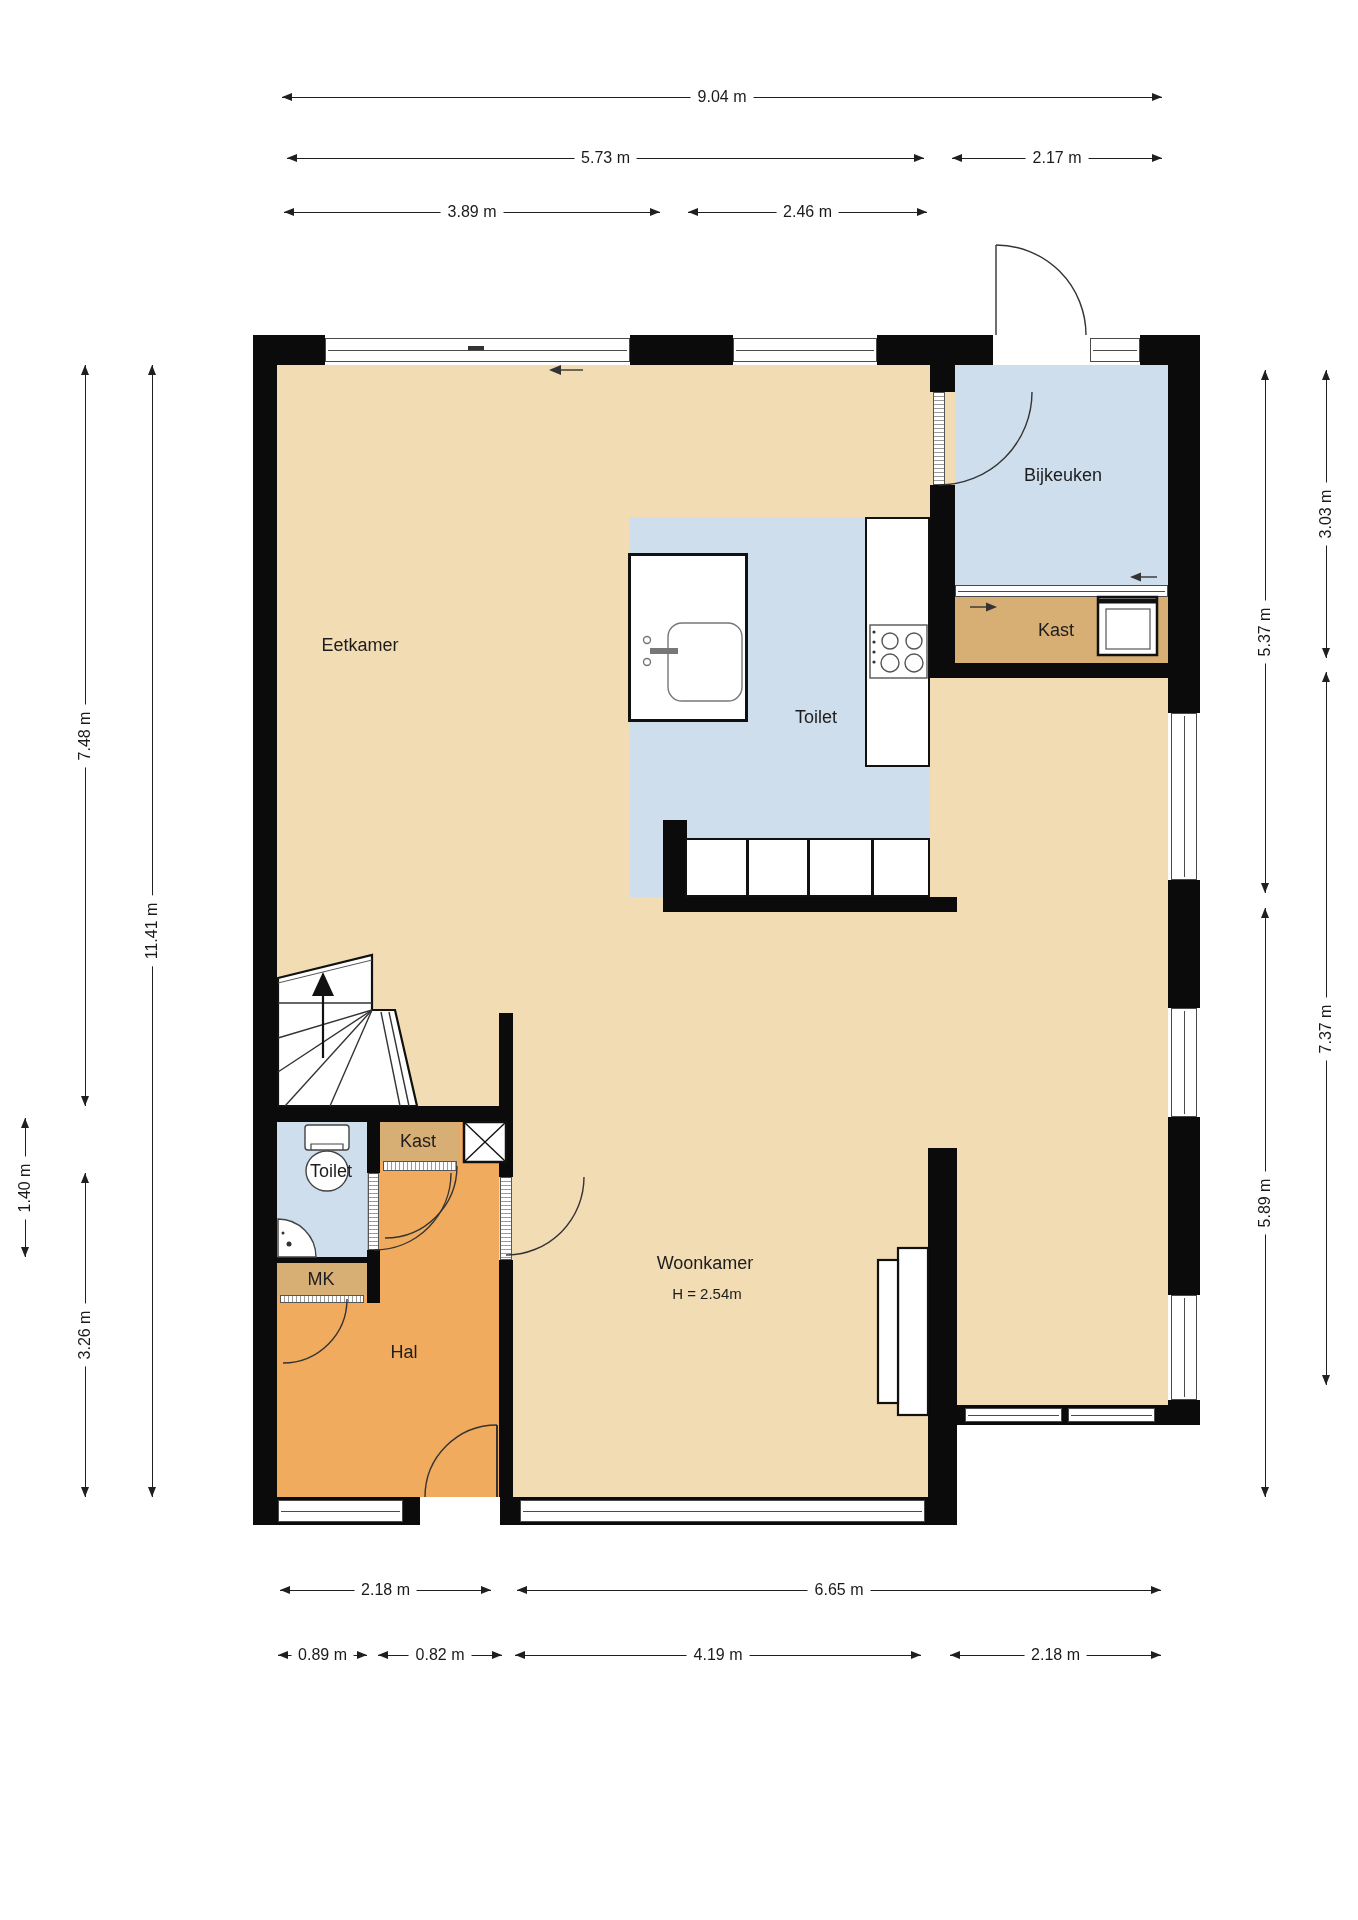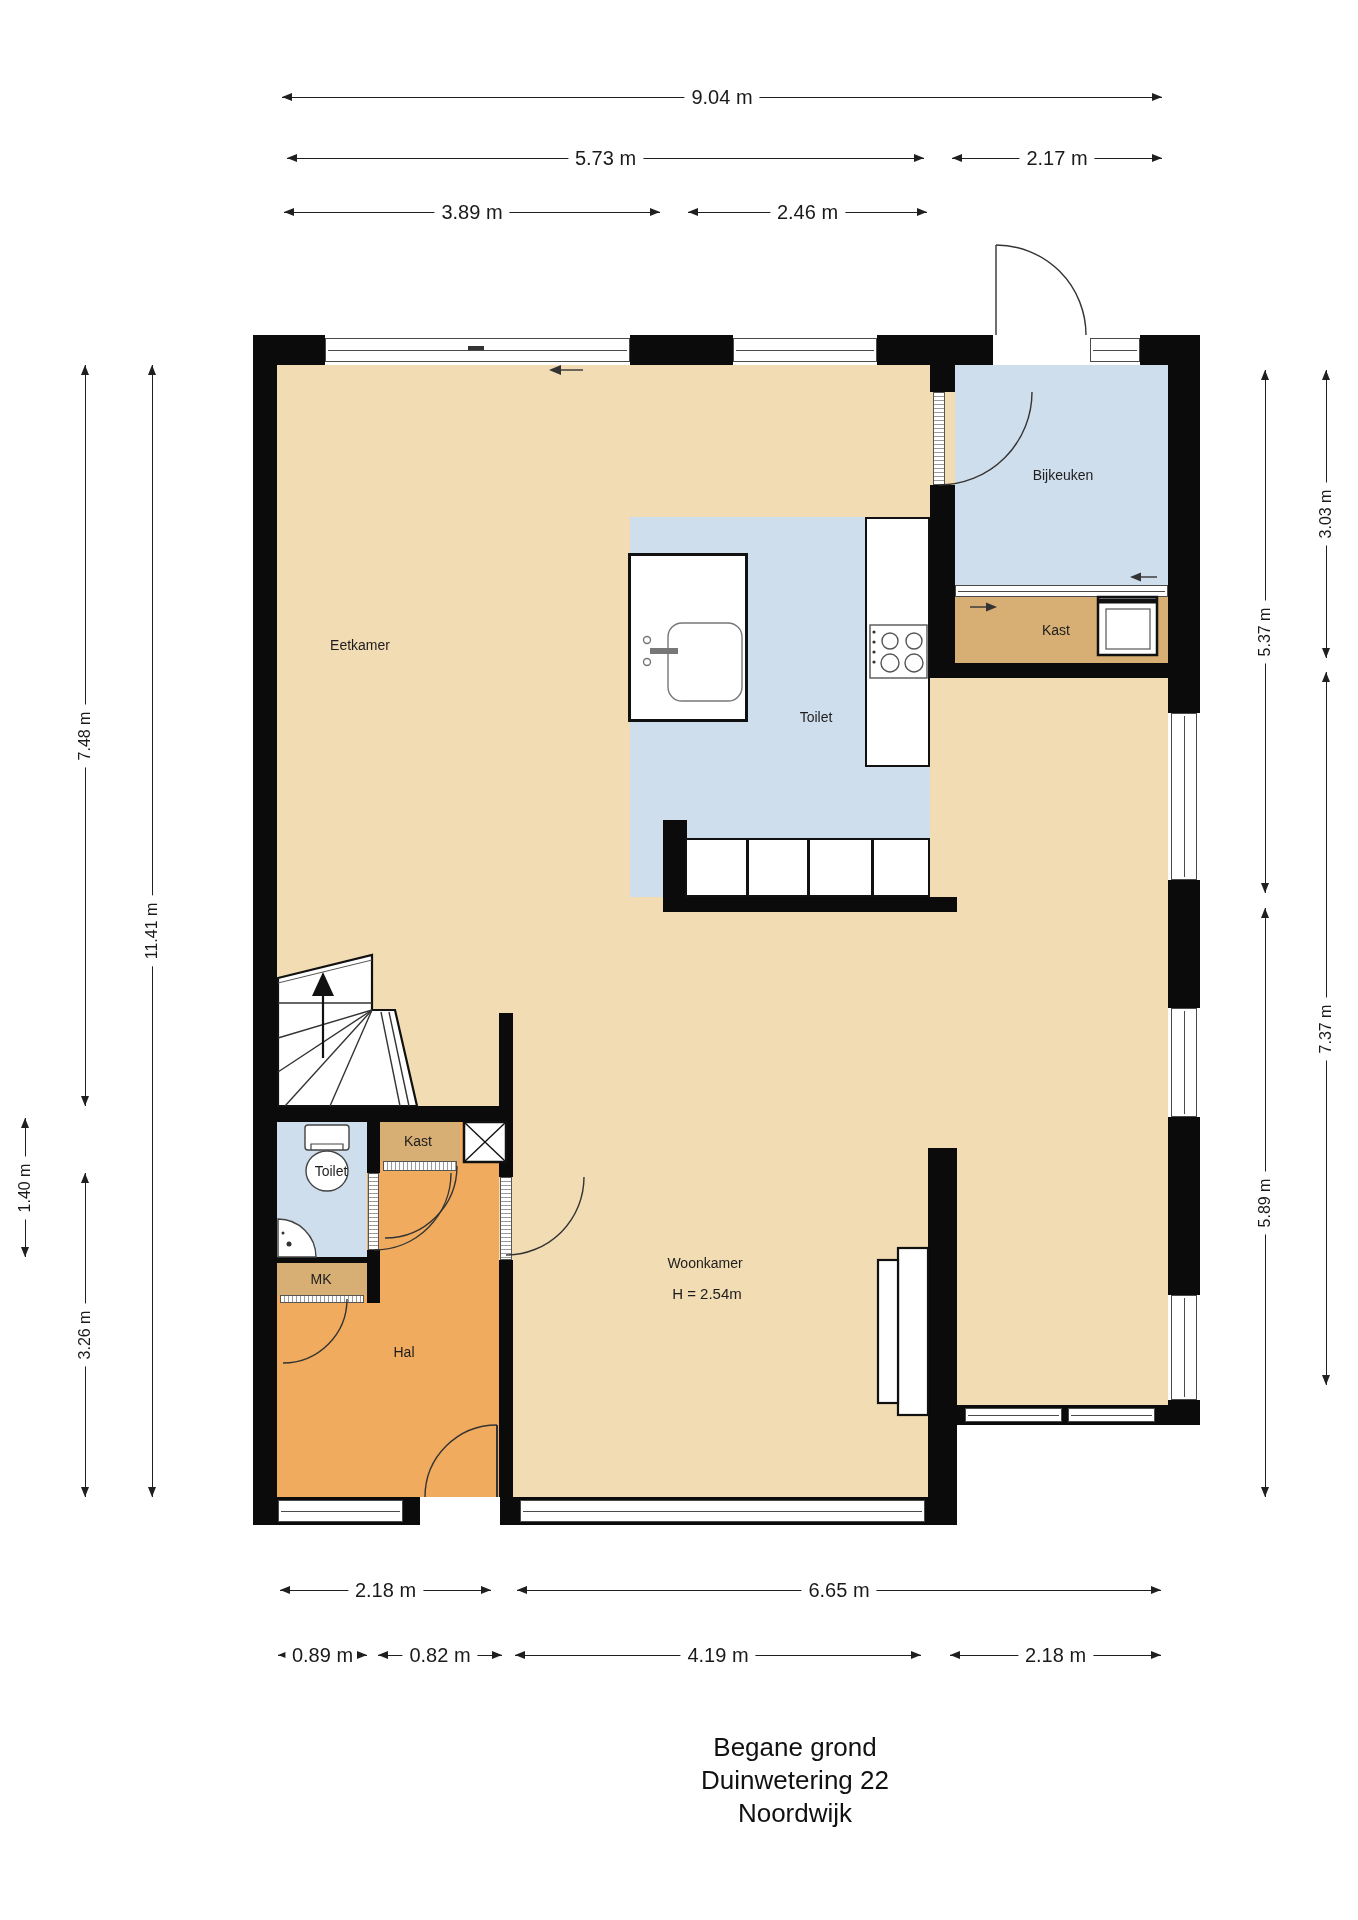--- a/index.html
+++ b/index.html
@@ -8,30 +8,30 @@
   .abs{position:absolute;}
   .wall{position:absolute;background:#0b0b0b;}
   .floor{position:absolute;}
   .win{position:absolute;background:#fff;border:1px solid #4a4a4a;box-sizing:border-box;}
   .win-h::after{content:"";position:absolute;left:2px;right:2px;top:50%;border-top:1.2px solid #4a4a4a;}
   .win-v::after{content:"";position:absolute;top:2px;bottom:2px;left:50%;border-left:1.2px solid #4a4a4a;}
   .gdoor-v{position:absolute;box-sizing:border-box;border:1px solid #555;
            background:repeating-linear-gradient(to bottom,#fff 0 3px,#9a9a9a 3px 4px);}
   .gdoor-h{position:absolute;box-sizing:border-box;border:1px solid #555;
            background:repeating-linear-gradient(to right,#fff 0 3px,#9a9a9a 3px 4px);}
-  .rlabel{position:absolute;transform:translate(-50%,-50%);font-size:14px;white-space:nowrap;color:#1d1d1d;}
+  .rlabel{position:absolute;transform:translate(-50%,-50%);font-size:18px;white-space:nowrap;color:#1d1d1d;}
   .rlabel.small{font-size:15px;}
   
   .dh{position:absolute;height:0;border-top:1.5px solid #1f1f1f;}
   .dh::before{content:"";position:absolute;left:0;top:-5px;border-top:4.5px solid transparent;
               border-bottom:4.5px solid transparent;border-right:10px solid #1f1f1f;}
   .dh::after{content:"";position:absolute;right:0;top:-5px;border-top:4.5px solid transparent;
              border-bottom:4.5px solid transparent;border-left:10px solid #1f1f1f;}
   .dh span{position:absolute;left:50%;top:-1px;transform:translate(-50%,-50%);
-           background:#fff;padding:0 7px;font-size:20px;white-space:nowrap;color:#1a1a1a;}
+           background:#fff;padding:0 7px;font-size:16px;white-space:nowrap;color:#1a1a1a;}
   .dv{position:absolute;width:0;border-left:1.5px solid #1f1f1f;}
   .dv::before{content:"";position:absolute;top:0;left:-5.5px;border-left:4.5px solid transparent;
               border-right:4.5px solid transparent;border-bottom:10px solid #1f1f1f;}
   .dv::after{content:"";position:absolute;bottom:0;left:-5.5px;border-left:4.5px solid transparent;
              border-right:4.5px solid transparent;border-top:10px solid #1f1f1f;}
   .dv span{position:absolute;left:-1px;top:50%;transform:translate(-50%,-50%) rotate(-90deg);
            background:#fff;padding:0 7px;font-size:16px;white-space:nowrap;color:#1a1a1a;}
   .title{position:absolute;left:795px;top:1731px;transform:translateX(-50%);
          text-align:center;font-size:26px;line-height:33px;color:#111;}
   svg.overlay{position:absolute;left:0;top:0;pointer-events:none;}
@@ -265,19 +265,14 @@
   <div class="dv" style="left:1265px;top:370px;height:523px;">
       <span>5.37 m</span>
     </div>
   <div class="dv" style="left:1326px;top:672px;height:713px;">
       <span>7.37 m</span>
     </div>
   <div class="dv" style="left:1265px;top:908px;height:589px;">
       <span>5.89 m</span>
     </div>
 
-  <div class="title">
-    <div>Begane grond</div>
-    <div>Duinwetering 22</div>
-    <div>Noordwijk</div>
-  </div>
 
 </div>
 
 </body></html>

